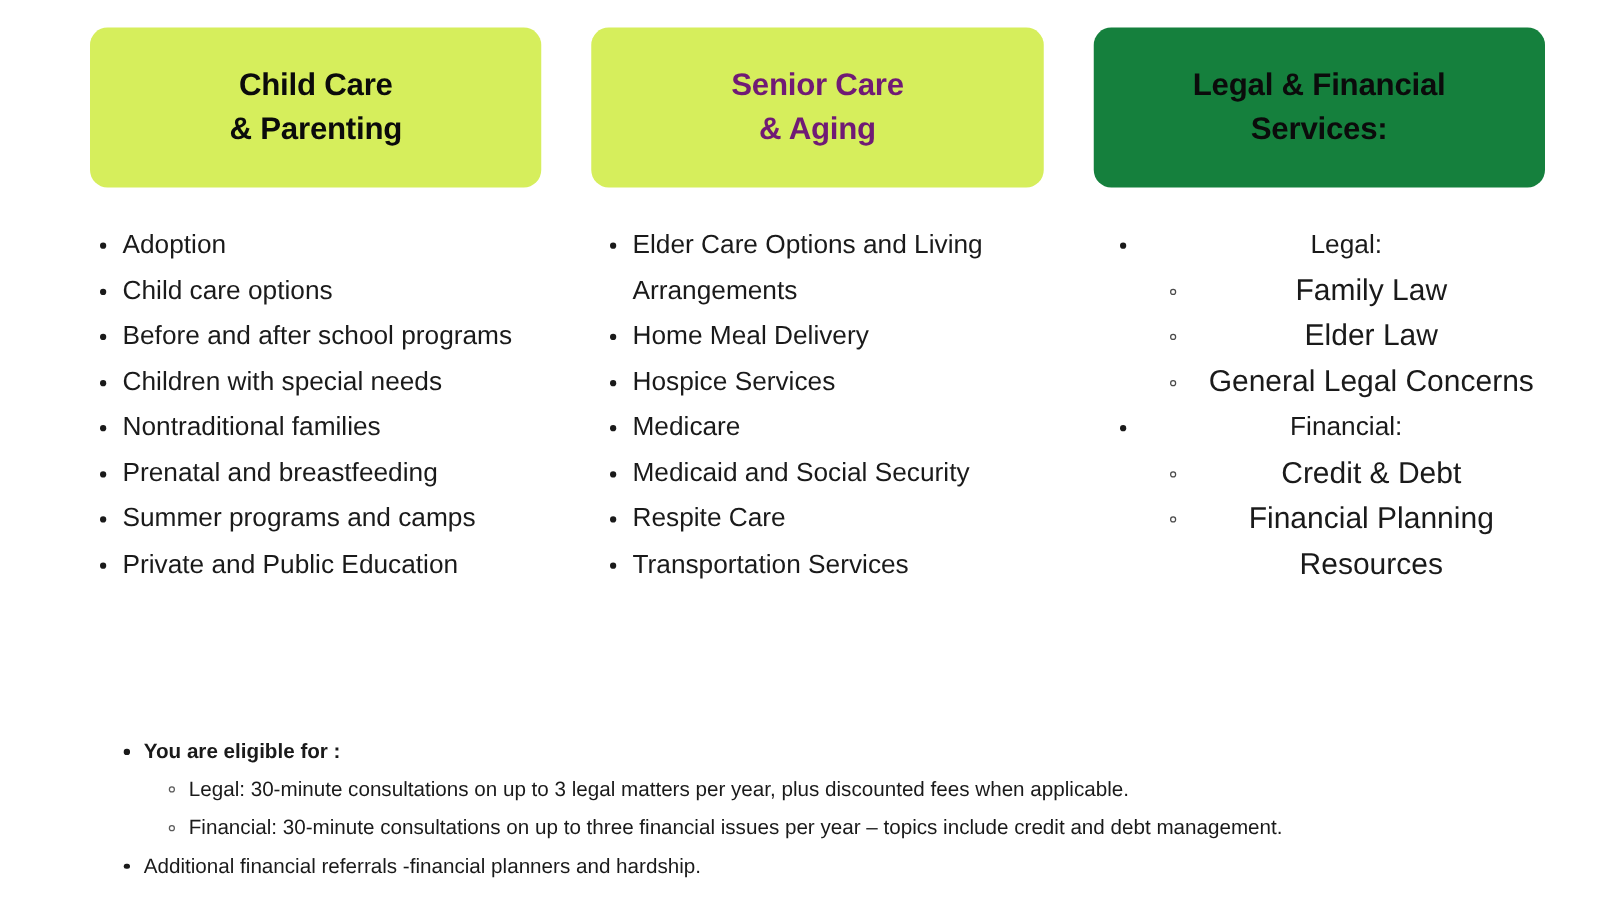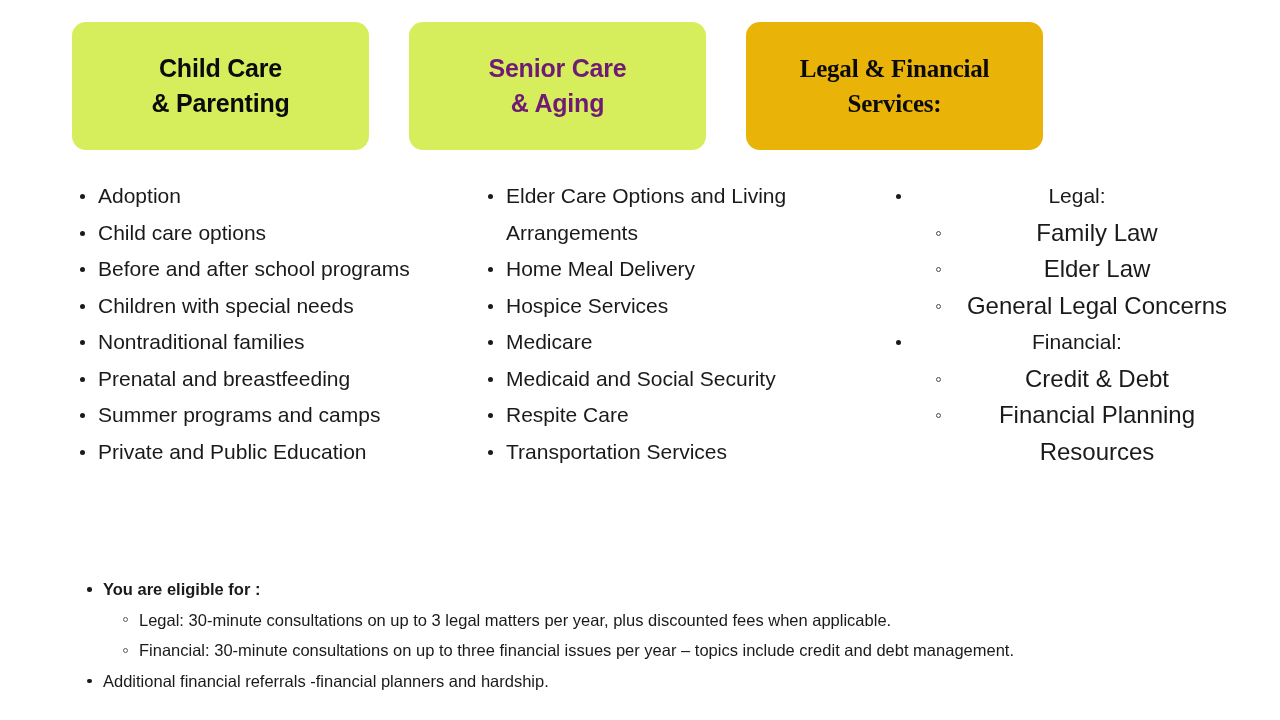--- a/index.html
+++ b/index.html
@@ -19,21 +19,21 @@
   .slide {
     position: absolute;
     inset: 0;
   }
 
   
   .cards-row {
     position: absolute;
     left: 72px;
     top: 22px;
-    width: 971px;
+    width: 1164px;
     height: 128px;
     display: flex;
     gap: 40px;
   }
   .card {
     flex: 1 1 0;
     background: #d6ee5c;
     border-radius: 14px;
     display: flex;
     align-items: center;
@@ -119,21 +119,21 @@
 
   
   .bottom {
     position: absolute;
     left: 82px;
     top: 574px;
     width: 1150px;
   }
   ul.bottom-list {
     list-style: none;
-    margin: 0;
+    margin: 12px;
     padding: 0;
   }
   ul.bottom-list > li {
     position: relative;
     padding-left: 21px;
     font-size: 16.5px;
     line-height: 30.5px;
     color: #1a1a1a;
   }
   ul.bottom-list > li::before {
@@ -184,21 +184,21 @@
     <div class="card" style="background: rgb(214, 238, 92);">
       <div class="card-title" style="color: rgb(11, 11, 11);">Child Care
 &amp; Parenting</div>
     </div>
 
     <div class="card" style="background: rgb(214, 238, 92);">
       <div class="card-title" style="color: #701a75;">Senior Care
 &amp; Aging</div>
     </div>
 
-    <div class="card" style="background: #eab308; font-family: Liberation Serif, serif;">
+    <div class="card" style="background: #15803d;">
       <div class="card-title" style="color: rgb(11, 11, 11);">Legal &amp; Financial
 Services:</div>
     </div>
 
   </div>
 
   <div class="columns">
 
     <div class="col col-1">
       <ul class="bullets">

